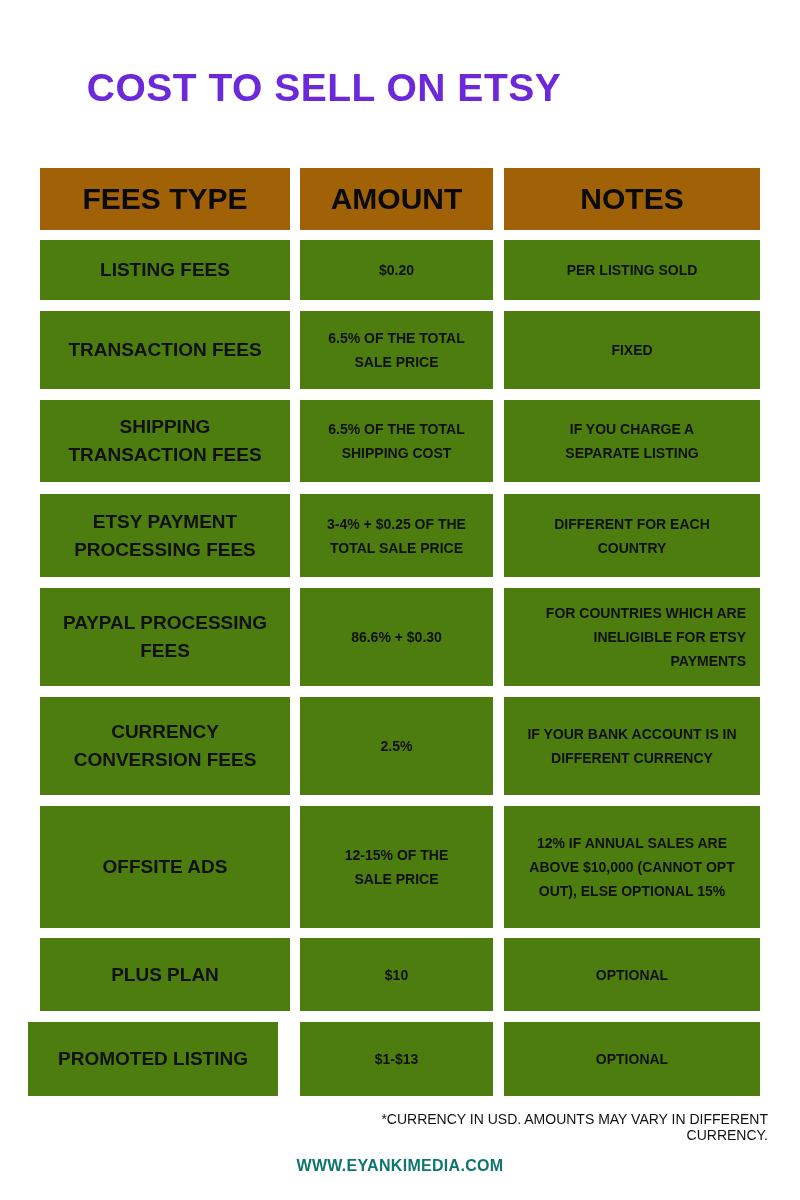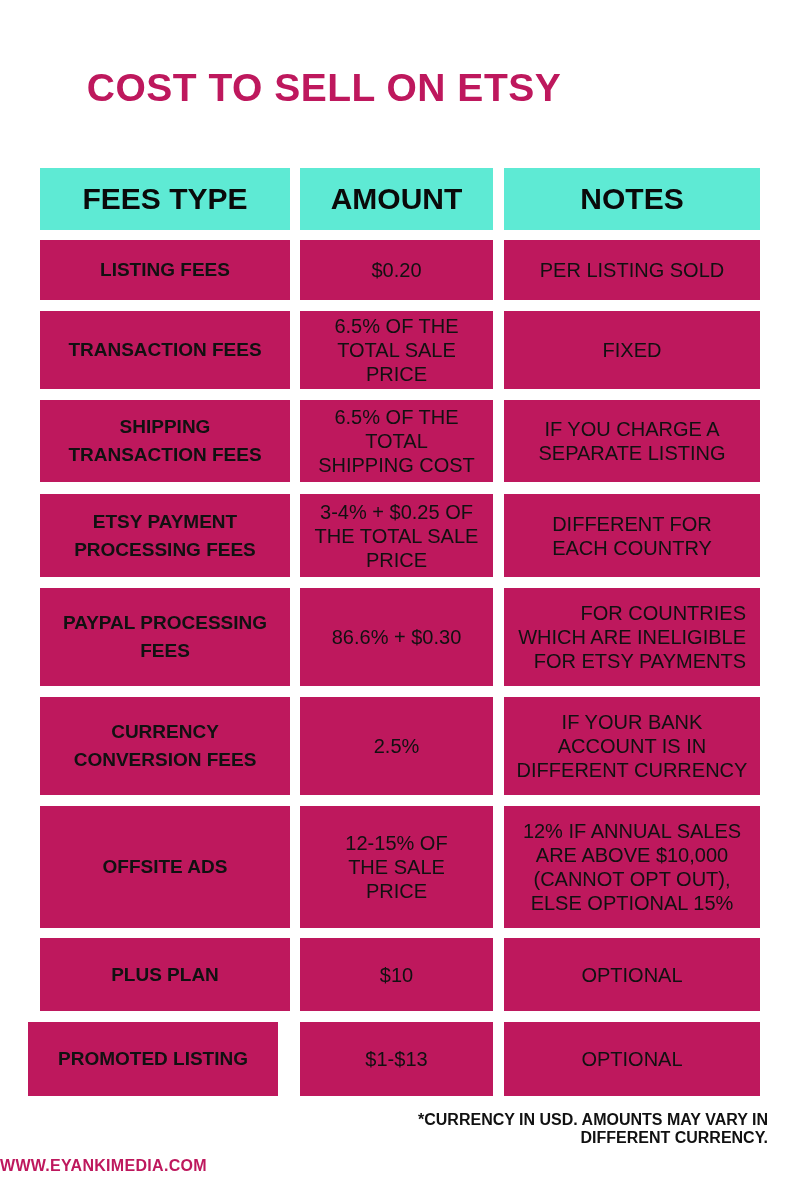--- a/index.html
+++ b/index.html
@@ -1,36 +1,36 @@
 <!DOCTYPE html>
 <html><head>
   <meta charset="utf-8">
   <style>
     * { margin: 0; padding: 0; box-sizing: border-box; }
     html, body { width: 800px; height: 1200px; background: #ffffff; overflow: hidden; }
     body { position: relative; font-family: "Liberation Sans", "DejaVu Sans", sans-serif; color: #111111; }
     .title {
       position: absolute; left: 0; top: 66px; width: 648px; text-align: center;
-      font-size: 39px; font-weight: bold; color: #be185d; letter-spacing: 0.5px;
+      font-size: 39px; font-weight: bold; color: #6d28d9; letter-spacing: 0.5px;
     }
     .cell {
       position: absolute; display: flex; align-items: center; justify-content: center;
       text-align: center; padding: 0 10px;
     }
-    .hdr { background: #5eead4; font-size: 30px; font-weight: bold; color: #0a0a0a; }
-    .bodycell { background: #be185d; }
+    .hdr { background: #a16207; font-size: 30px; font-weight: bold; color: #0a0a0a; }
+    .bodycell { background: #4d7c0f; }
     .c1 { font-size: 19px; font-weight: bold; line-height: 28px; }
-    .c2, .c3 { font-size: 20px; font-weight: normal; line-height: 24px; }
+    .c2, .c3 { font-size: 14px; font-weight: bold; line-height: 24px; }
     .footnote {
       position: absolute; left: 360px; top: 1111px; width: 408px; text-align: right;
-      font-size: 16px; font-weight: bold; color: #111;
+      font-size: 14px; font-weight: normal; color: #111;
     }
     .site {
-      position: absolute; left: 0; top: 1157px; width: 800px; 
-      font-size: 16px; font-weight: bold; color: #be185d; letter-spacing: 0.3px;
+      position: absolute; left: 0; top: 1157px; width: 800px; text-align: center;
+      font-size: 16px; font-weight: bold; color: #0f766e; letter-spacing: 0.3px;
     }
   </style>
 </head>
 <body>
 
 <div class="title">COST TO SELL ON ETSY</div>
 
 <div class="cell hdr" style="left:40px; top:168px; width:250px; height:62px;">FEES TYPE</div>
 <div class="cell hdr" style="left:300px; top:168px; width:193px; height:62px;">AMOUNT</div>
 <div class="cell hdr" style="left:504px; top:168px; width:256px; height:62px;">NOTES</div>

